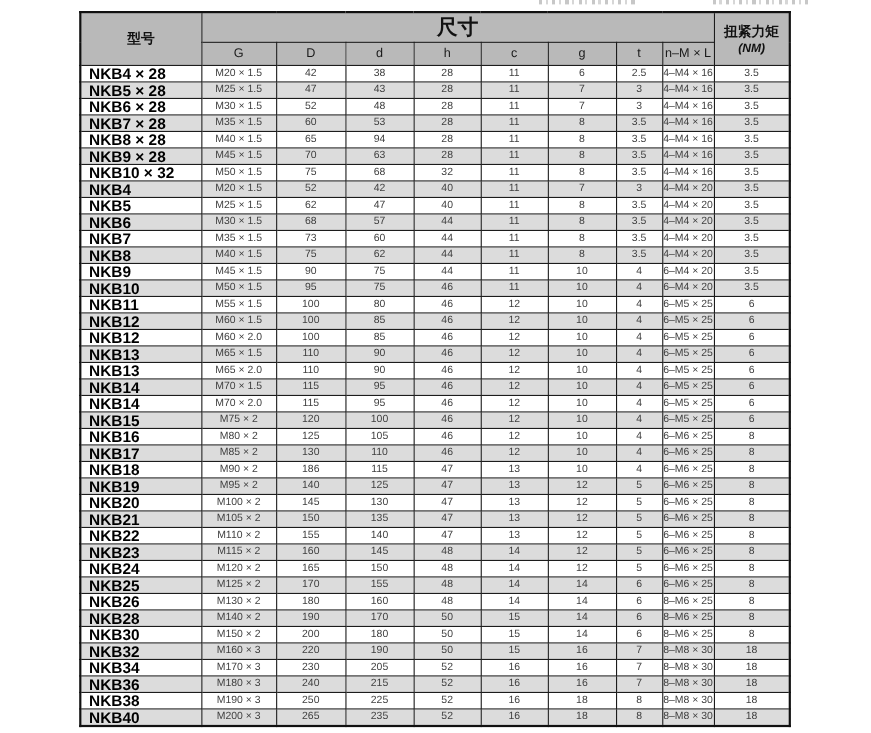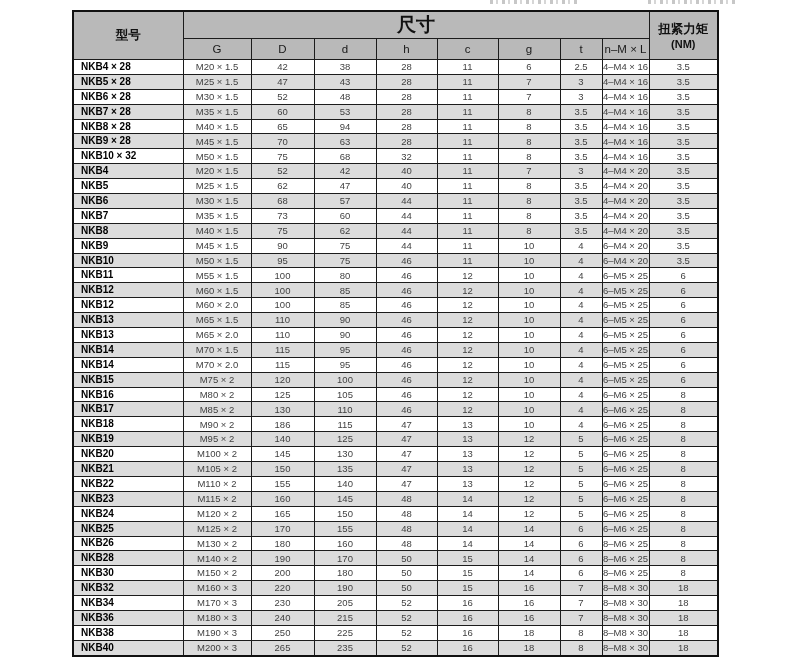--- a/index.html
+++ b/index.html
@@ -54,20 +54,21 @@
   th.h-model, th.h-torque {
     font-size: 12.5px;
   }
   th.h-dim {
     font-size: 19px;
     height: 26px;
   }
   th.h-torque .line2 {
     font-size: 11px;
     font-weight: bold;
+    font-style: italic;
   }
   .spec-table thead tr.subhead th {
     height: 20px;
     font-size: 11.5px;
     font-weight: normal;
     color: #1a1a1a;
   }
 
   
   .spec-table tbody td {
@@ -80,21 +81,21 @@
     background: #dcdcdc;
   }
   .spec-table tbody tr:nth-child(odd) td {
     background: #ffffff;
   }
   .spec-table tbody td.model {
     text-align: left;
     padding-left: 7px;
     font-weight: bold;
     color: #000000;
-    font-size: 10px;
+    font-size: 14px;
   }
 </style>
 </head>
 <body>
 
 <div class="top-fragment frag-a"></div>
 <div class="top-fragment frag-b"></div>
 
 <table class="spec-table">
   <colgroup>

